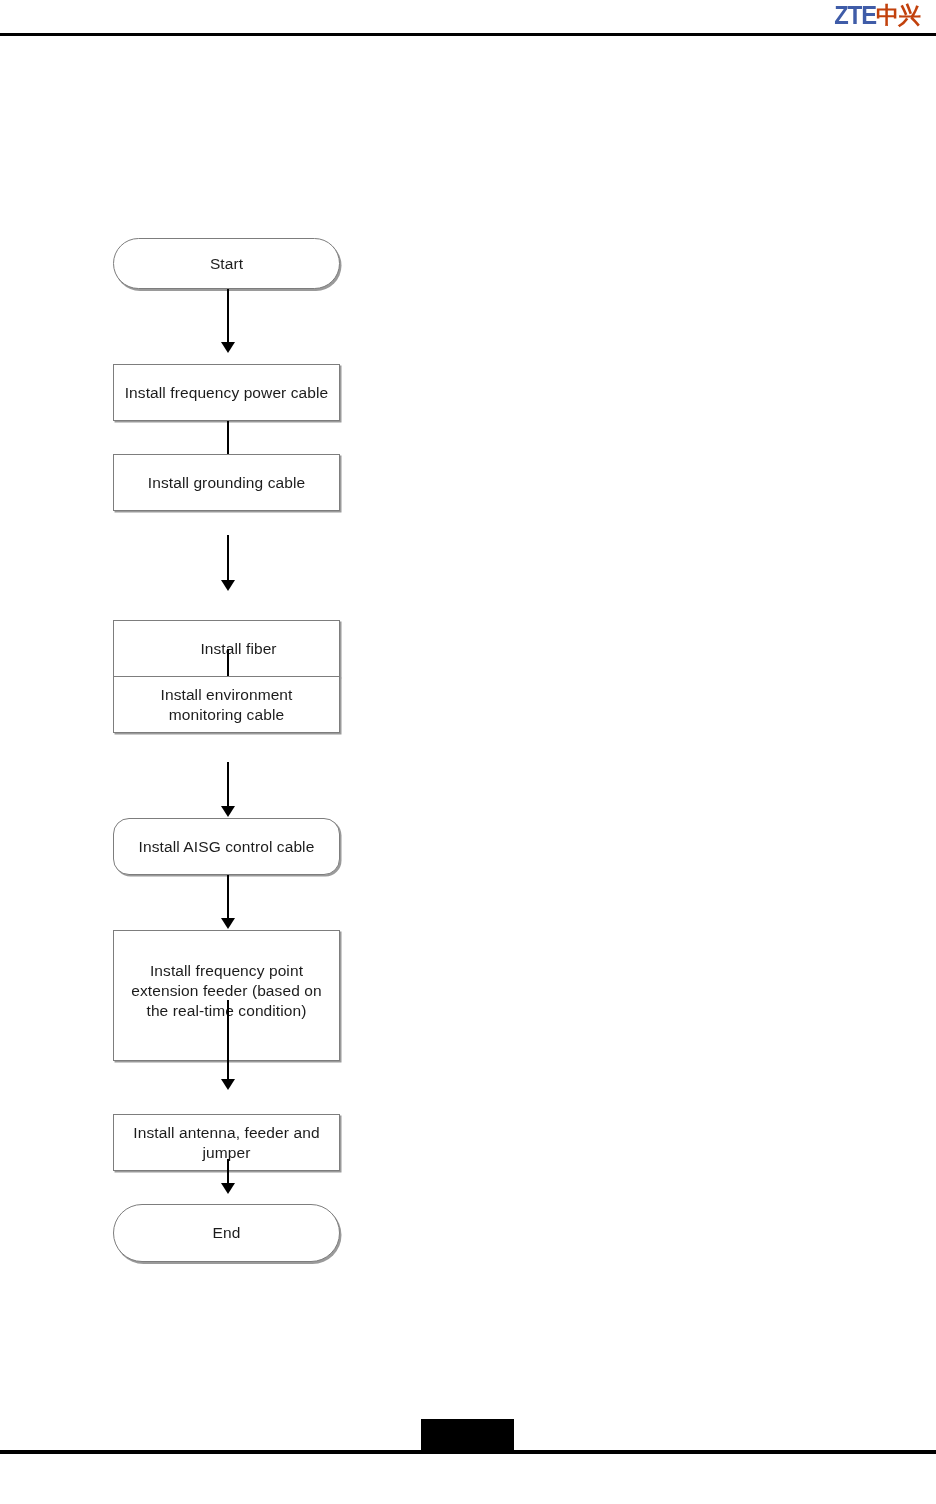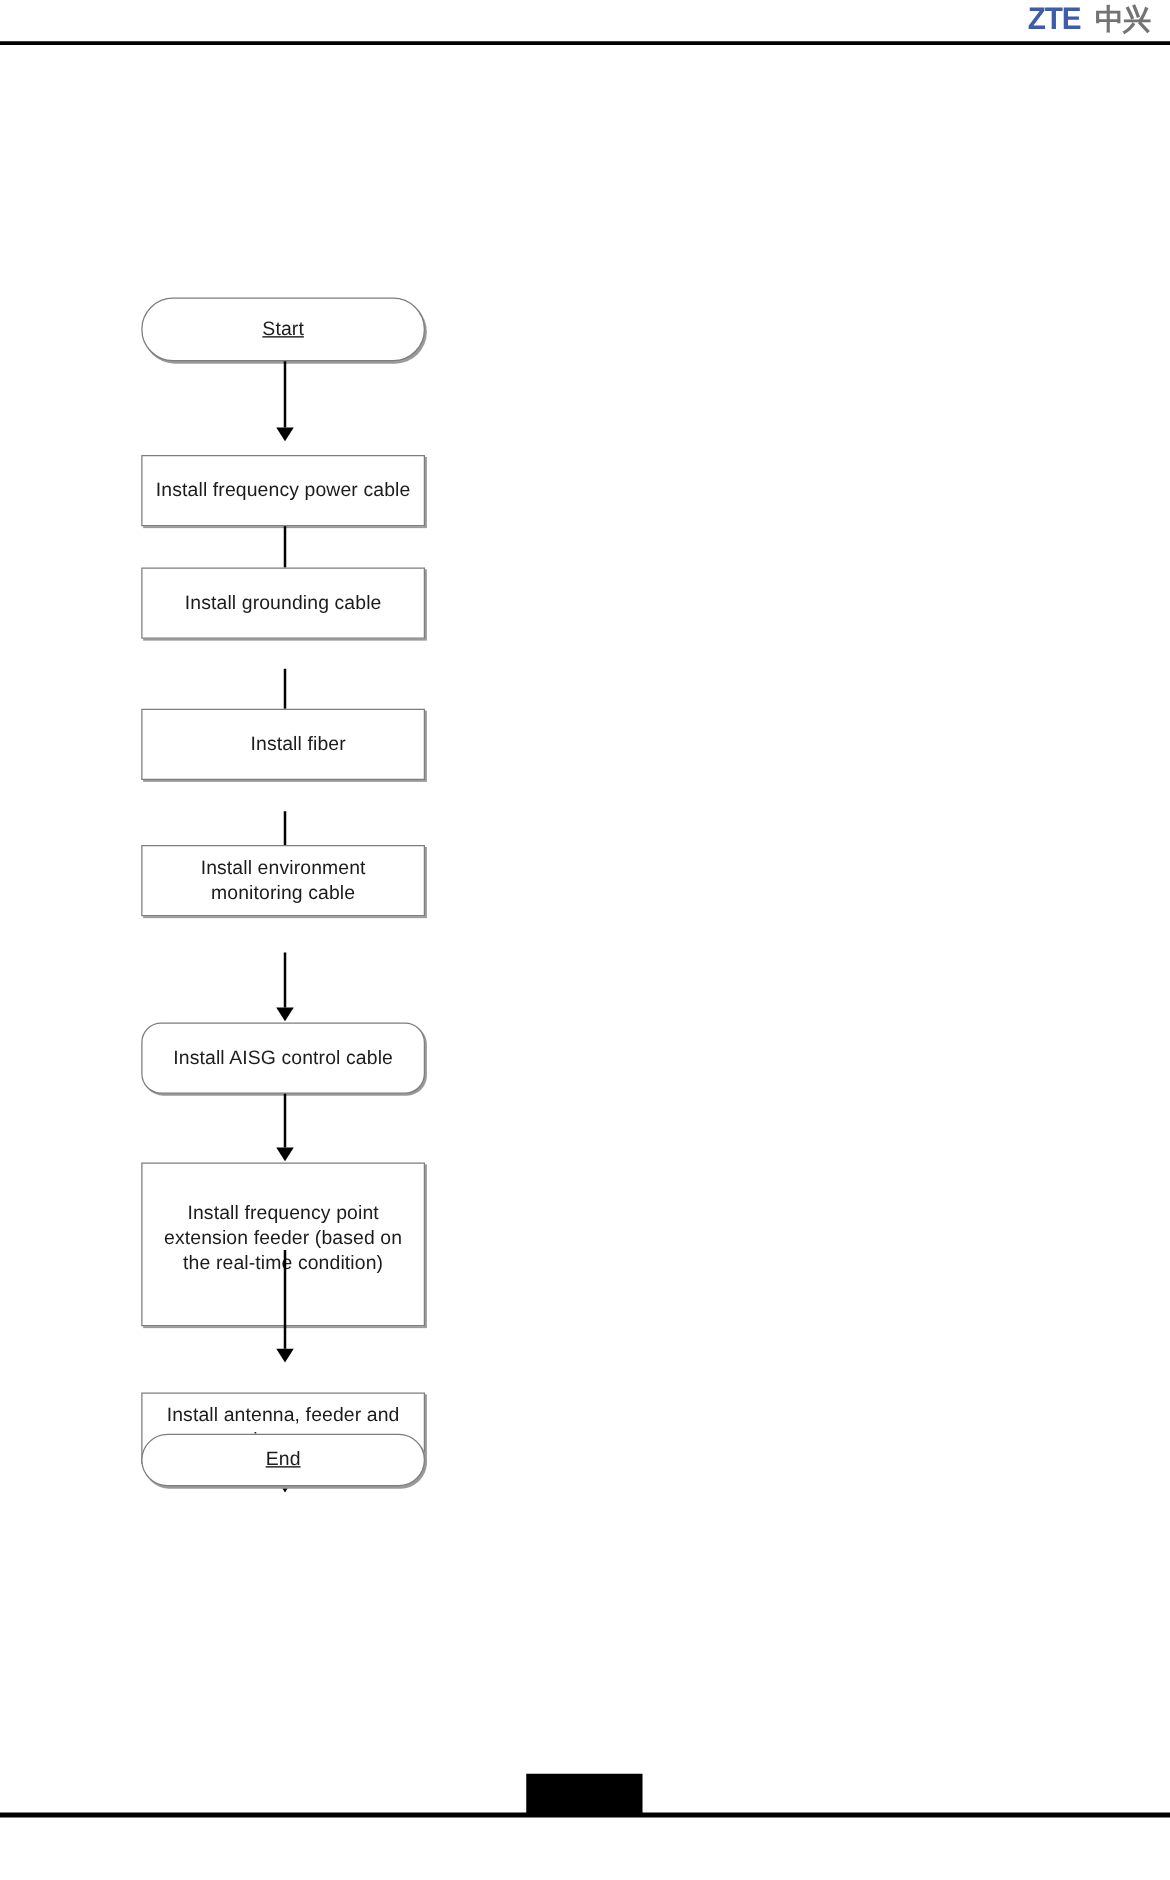--- a/index.html
+++ b/index.html
@@ -38,22 +38,22 @@
     font-style: normal;
     color: #3f5ca8;
     letter-spacing: -1px;
     transform: scaleX(0.95);
     transform-origin: right center;
   }
   .logo-cn {
     font-family: "DejaVu Sans", "Liberation Sans", sans-serif;
     font-weight: bold;
     font-size: 23px;
-    color: #737373;
-    margin-left: 12px;
+    color: #c2410c;
+    margin-left: 0px;
     letter-spacing: -1px;
     text-align: center;
   }
   .header-rule {
     position: absolute;
     left: 0;
     top: 33px;
     width: 936px;
     height: 3px;
     background: #000000;
@@ -101,21 +101,20 @@
   .node .node-label {
     font-size: 15.5px;
     line-height: 20px;
     color: #1c1c1c;
     padding: 0 10px;
     letter-spacing: 0.1px;
   }
   .node.terminator {
     border-radius: 34px;
     box-shadow: 1.5px 2px 0 0 #9a9a9a;
-    text-decoration: underline;
   }
   .node.tall {
     align-items: flex-start;
   }
   .node.tall .node-label {
     padding-top: 30px;
   }
 
   
   .connector {
@@ -158,21 +157,21 @@
     </div>
     <div class="connector" style="top:421px;height:45px;"></div>
     <div class="arrowhead" style="top:466px;"></div>
 
     <div class="node" style="top:454px;height:57px;">
       <span class="node-label">Install grounding cable</span>
     </div>
     <div class="connector" style="top:535px;height:45px;"></div>
     <div class="arrowhead" style="top:580px;"></div>
 
-    <div class="node" style="top:567px;height:57px;padding-left:24px;">
+    <div class="node" style="top:620px;height:57px;padding-left:24px;">
       <span class="node-label">Install fiber</span>
     </div>
     <div class="connector" style="top:649px;height:44px;"></div>
     <div class="arrowhead" style="top:693px;"></div>
 
     <div class="node" style="top:676px;height:57px;">
       <span class="node-label">Install environment monitoring cable</span>
     </div>
     <div class="connector" style="top:762px;height:44px;"></div>
     <div class="arrowhead" style="top:806px;"></div>
@@ -188,21 +187,21 @@
     </div>
     <div class="connector" style="top:1000px;height:79px;"></div>
     <div class="arrowhead" style="top:1079px;"></div>
 
     <div class="node" style="top:1102px;height:57px;margin-top:12px;">
       <span class="node-label">Install antenna, feeder and jumper</span>
     </div>
     <div class="connector" style="top:1159px;height:24px;"></div>
     <div class="arrowhead" style="top:1183px;"></div>
 
-    <div class="node terminator" style="top:1147px;height:42px;">
+    <div class="node terminator" style="top:1204px;height:58px;">
       <span class="node-label">End</span>
     </div>
 
   </div>
 
   <div class="footer-redaction"></div>
   <div class="footer-rule"></div>
 
 </div>
 

